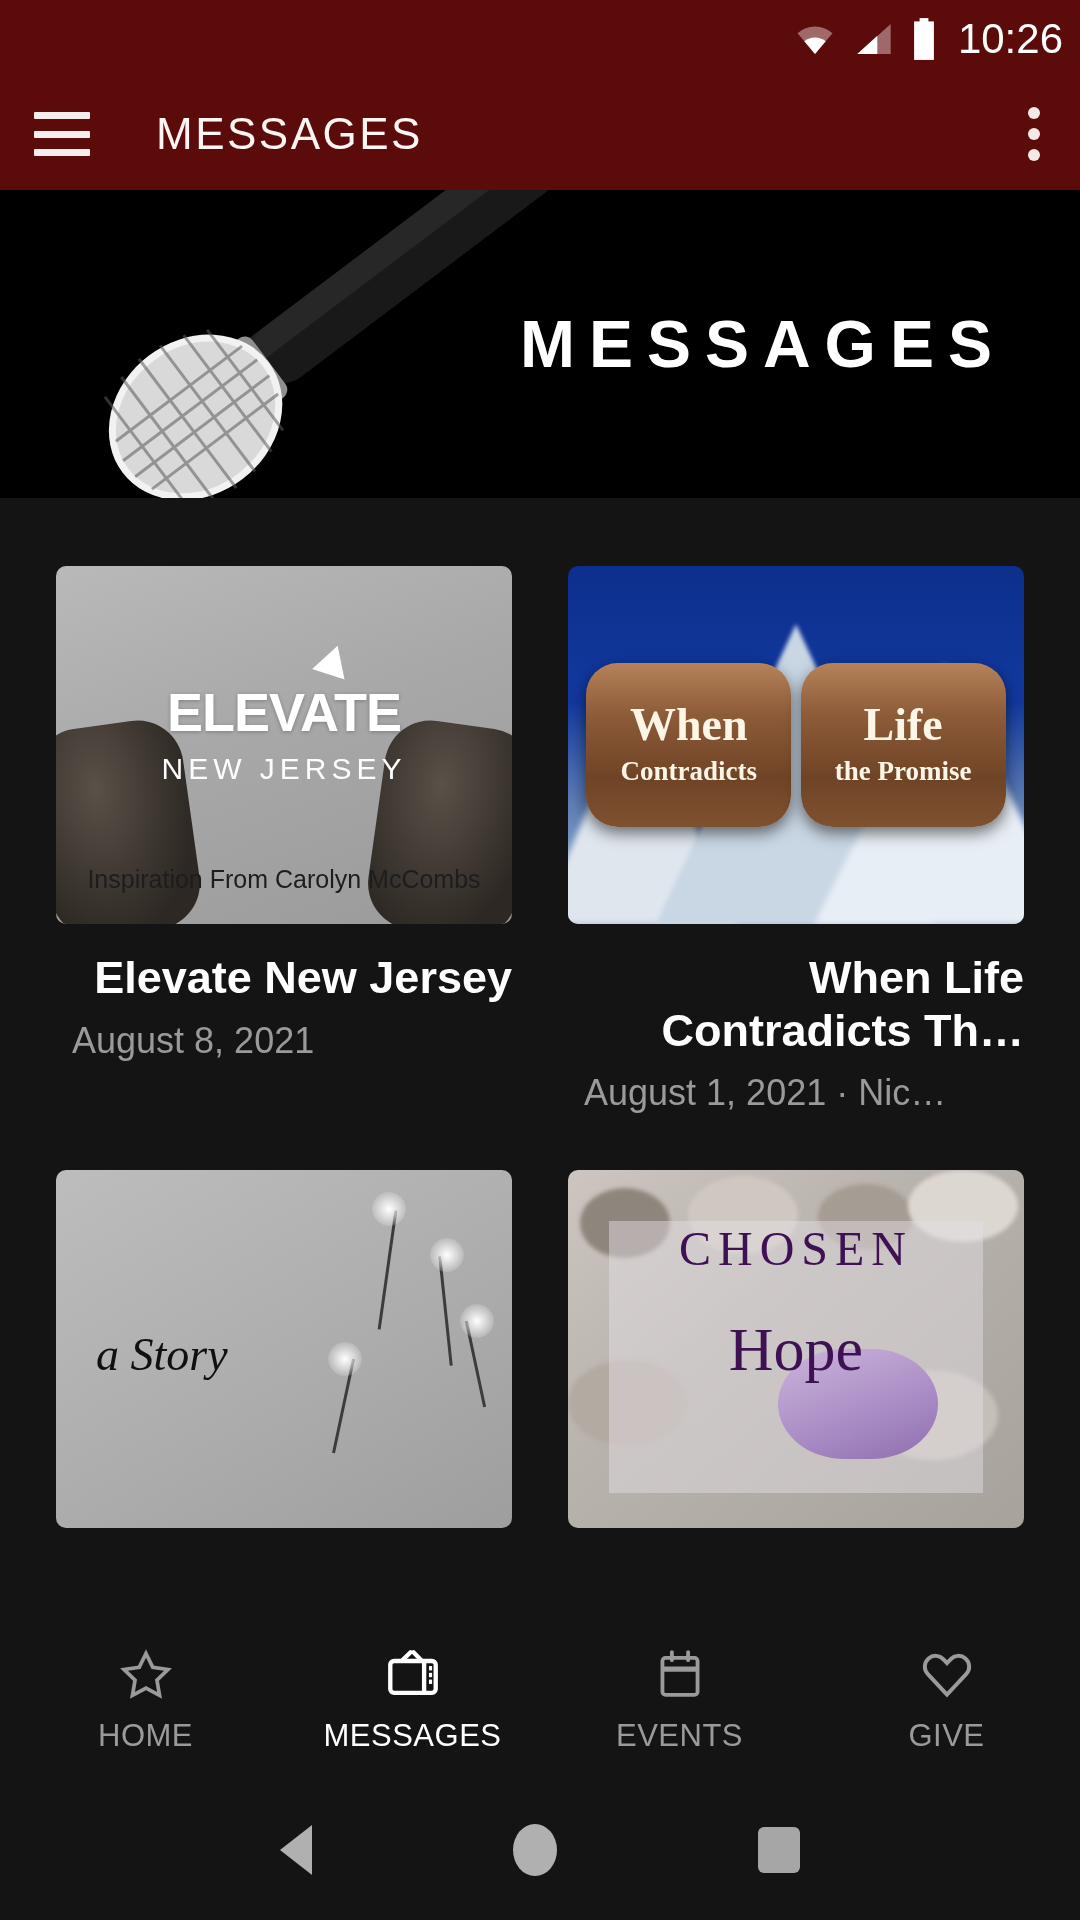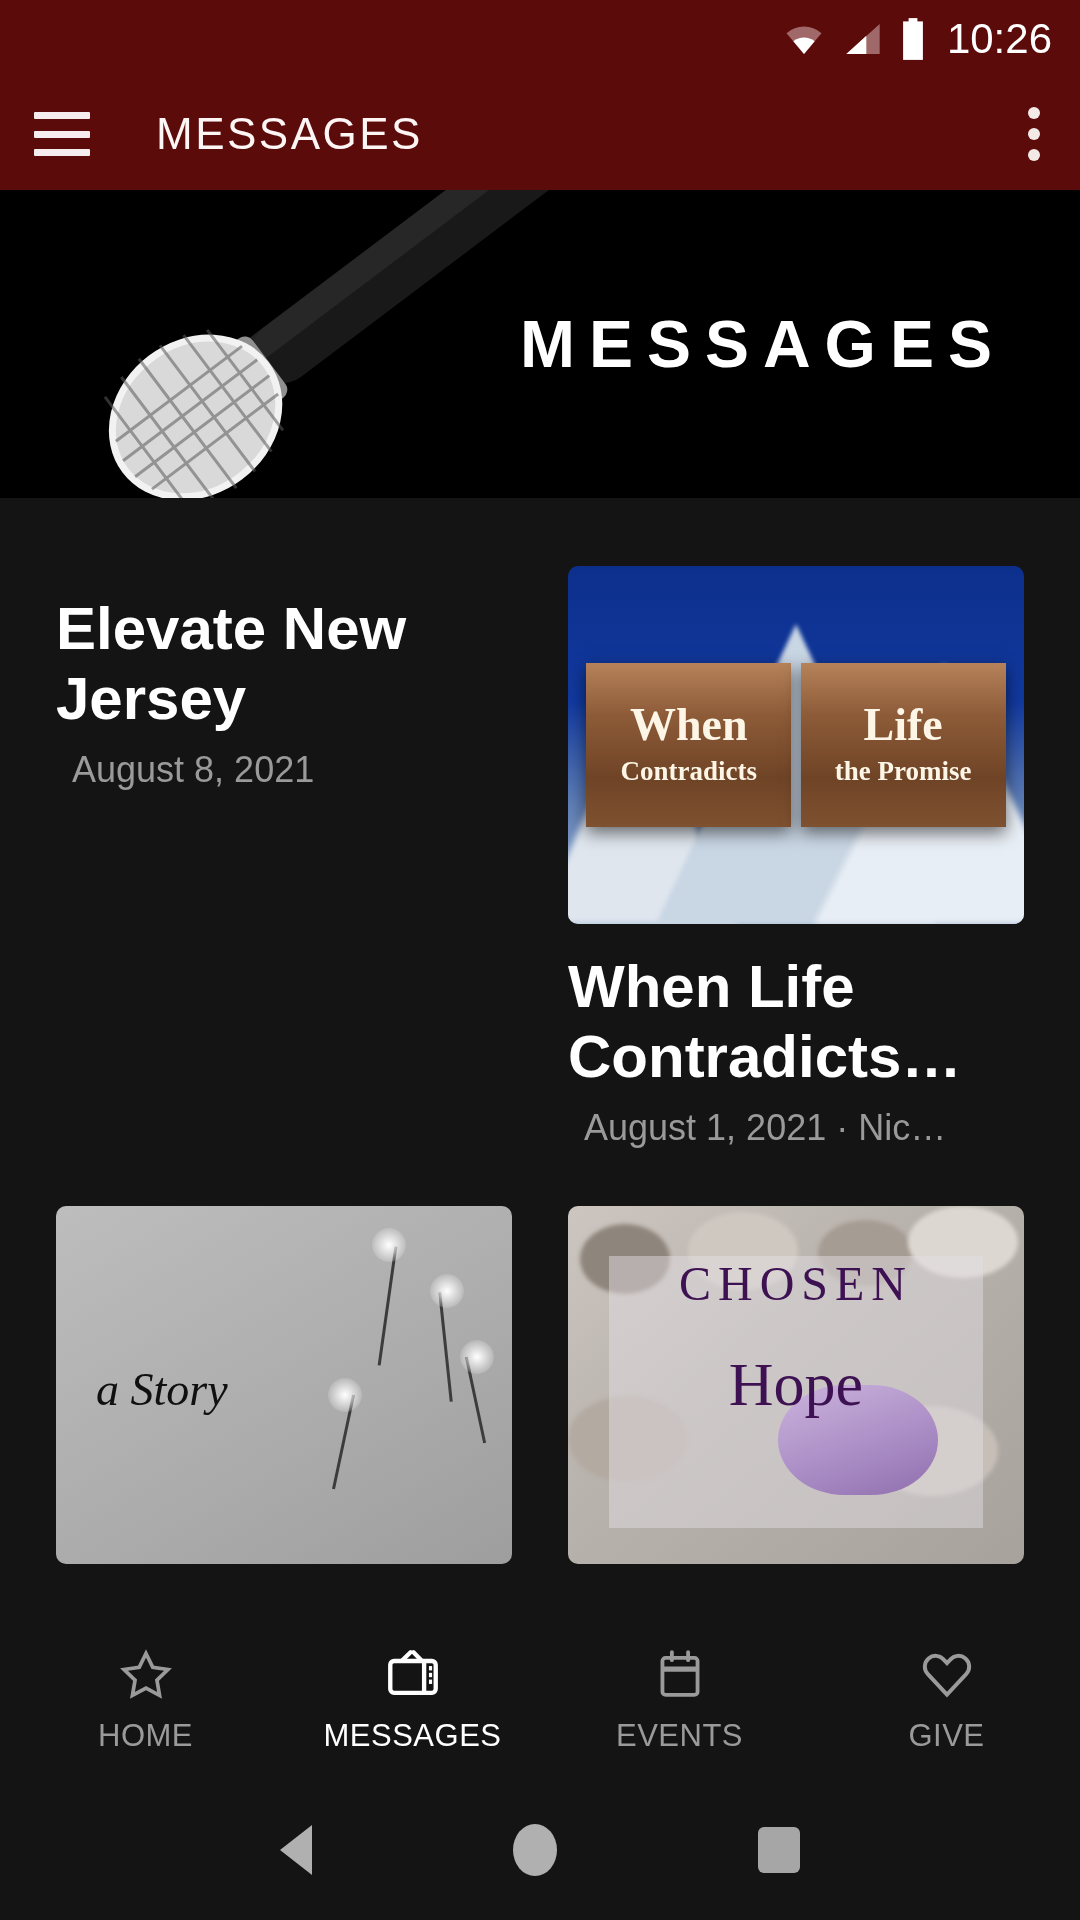--- a/index.html
+++ b/index.html
@@ -8,21 +8,21 @@
     background:#121212;
     font-family:"Liberation Sans", sans-serif;
     overflow:hidden;
   }
   #app { position:relative; width:1080px; height:1920px; background:#141414; overflow:hidden; }
 
   
   .statusbar{
     height:78px; background:#5c0b0b;
     display:flex; align-items:center; justify-content:flex-end;
-    padding-right:28px; gap:14px;
+    padding-right:17px; gap:14px;
   }
   .sb-icon{ display:block; }
   .sb-time{
     color:#ffffff; font-size:42px; letter-spacing:0px;
     font-family:"Liberation Sans", sans-serif; line-height:1;
     margin-left:6px; font-weight:400;
   }
 
   
   .appbar{
@@ -62,24 +62,25 @@
     display:grid; grid-template-columns:1fr 1fr;
     column-gap:56px; row-gap:0;
     padding:68px 56px 0 56px;
   }
   .card{ cursor:pointer; }
   .thumb{
     width:100%; height:358px; border-radius:10px; overflow:hidden;
     position:relative; background:#2b2b2b;
   }
   .card-title{
-    color:#ffffff; font-size:60px; font-weight:700; line-height:1.17;
+    color:#ffffff; font-size:45px; font-weight:700; line-height:1.17;
     margin-top:28px; font-stretch:condensed;
     display:-webkit-box; -webkit-line-clamp:2; -webkit-box-orient:vertical;
     overflow:hidden;
+    text-align:right;
   }
   .card-meta{
     color:#9a9a9a; font-size:36px; margin-top:14px; line-height:1.2;
     white-space:nowrap; overflow:hidden; text-overflow:ellipsis;margin-left:16px;
   }
   .row2{ margin-top:56px; }
 
   
   .t-elevate{ background:linear-gradient(160deg,#b9b9b9 0%,#a8a8a8 45%,#9a9a9a 100%); }
   .t-elevate .fistL,.t-elevate .fistR{
@@ -120,21 +121,21 @@
                  border-color:transparent transparent #e8eef5 transparent; filter:blur(3px); }
   .t-when .mtnC{ position:absolute; bottom:0; left:50%; transform:translateX(-50%);
                  width:0;height:0;border-style:solid;
                  border-width:0 140px 300px 140px;
                  border-color:transparent transparent #c9d6e4 transparent; filter:blur(2px);}
   .t-when .board{
     position:absolute; top:27%; height:46%;
     background:linear-gradient(180deg,#b5825a 0%,#8d5b38 32%,#6f4426 70%,#7e5130 100%);
     box-shadow:0 6px 16px rgba(0,0,0,.55);
     display:flex; flex-direction:column; align-items:center; justify-content:center;
-    color:#fdf6e6; font-family:"Liberation Serif", serif;
+    color:#fdf6e6; font-family:"Liberation Serif", serif;border-radius:32px;
   }
   .t-when .boardL{ left:4%; width:45%; }
   .t-when .boardR{ right:4%; width:45%; }
   .t-when .bw{ font-size:46px; font-weight:700; line-height:1; }
   .t-when .bs{ font-size:27px; font-weight:700; margin-top:8px; }
 
   
   .t-story{ background:linear-gradient(150deg,#bdbdbd 0%,#ababab 60%,#9e9e9e 100%); }
   .t-story .stxt{
     position:absolute; left:40px; top:44%;
@@ -243,20 +244,28 @@
         </g>
       </g>
     </svg>
     <div class="hero-title">MESSAGES</div>
   </div>
 
   <div class="content">
     <div class="grid">
 
       <div class="card">
+        <div class="thumb t-elevate">
+          <div class="fistL"></div>
+          <div class="fistR"></div>
+          <div class="eltxt">ELEVATE</div>
+          <div class="arrow"></div>
+          <div class="nj">NEW JERSEY</div>
+          <div class="insp">Inspiration From Carolyn McCombs</div>
+        </div>
         <div class="card-title">Elevate New Jersey</div>
         <div class="card-meta">August 8, 2021</div>
       </div>
 
       <div class="card">
         <div class="thumb t-when">
           <div class="mtnL"></div>
           <div class="mtnC"></div>
           <div class="mtnR"></div>
           <div class="board boardL">

